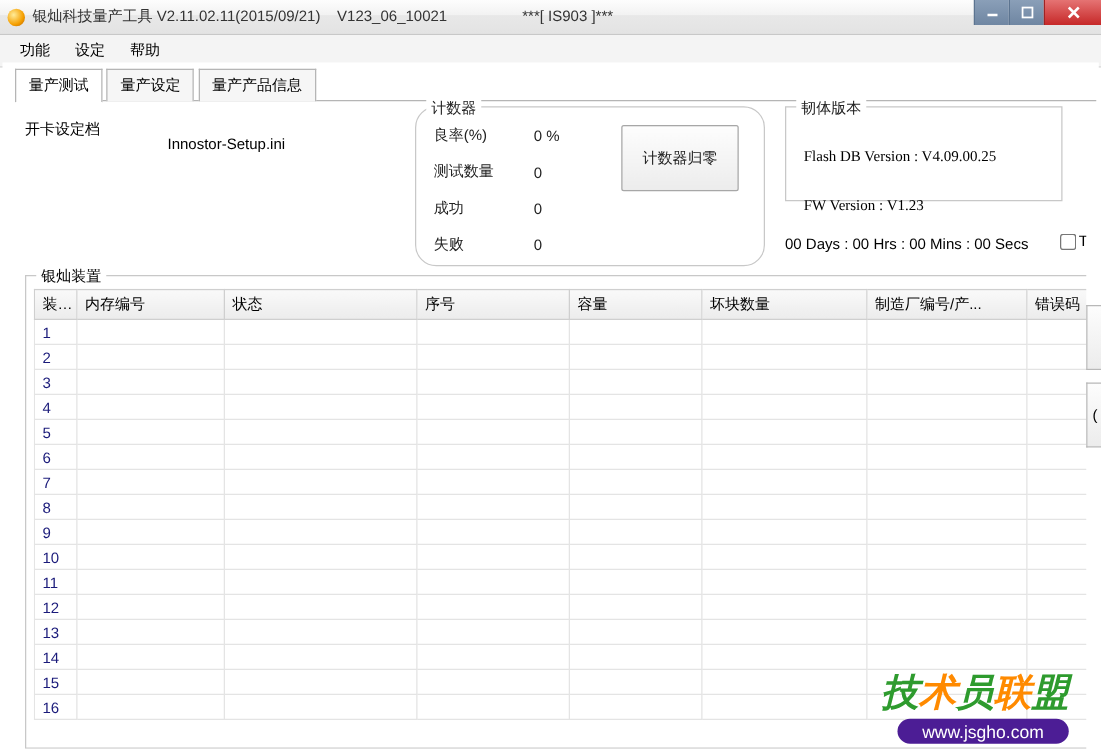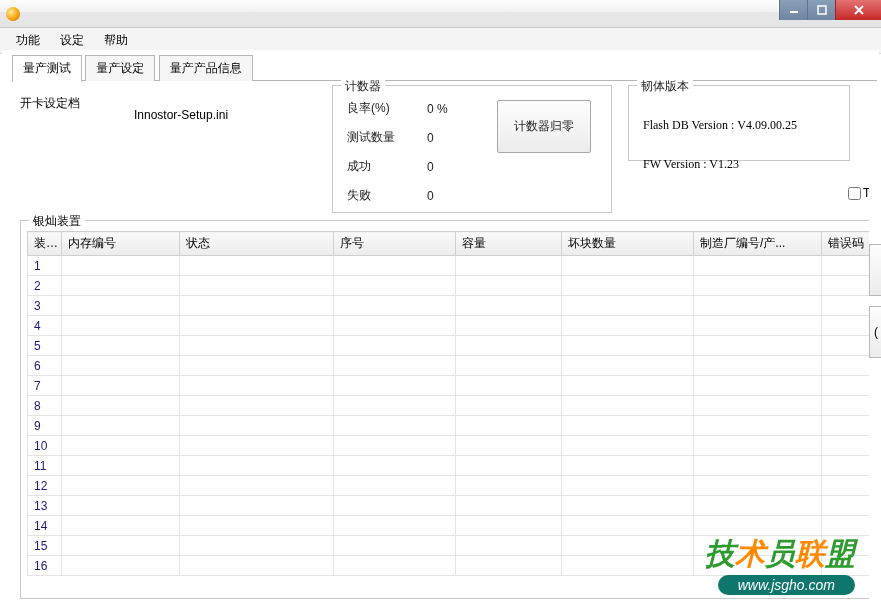--- a/index.html
+++ b/index.html
@@ -59,21 +59,21 @@
   .cfg-label { position:absolute; left:8px; top:15px; }
   .cfg-value { position:absolute; left:122px; top:28px; }
 
   .groupbox {
     position: absolute; border: 1px solid #c8c8c8; padding: 8px 10px 6px 10px;
   }
   .groupbox > .gb-title {
     position: absolute; top: -8px; left: 8px; background: #fff; padding: 0 4px; color:#222;
   }
 
-  .gb-counter { left: 320px; top: 5px; width: 280px; height: 128px; }
+  .gb-counter { left: 320px; top: 5px; width: 280px; height: 128px; border-radius: 17px; }
   .gb-counter table { border-collapse: collapse; width: 100%; }
   .gb-counter td { padding: 6px 4px 6px 4px; color:#222;}
   .gb-counter td.k { width: 80px; }
   .gb-counter td.v { width: 70px; color:#222;}
   .gb-counter .btn-zero {
     border: 1px solid #a7a7a7; background: linear-gradient(#fdfdfd,#ececec);
     padding: 17px 16px; cursor: default; display:inline-block; border-radius:2px;
   }
   .gb-counter .btn-cell { vertical-align: top; }
 
@@ -110,34 +110,35 @@
 
   
   .watermark {
     position: absolute; right: 26px; bottom: 10px; text-align: right; pointer-events:none;
     font-family: "Microsoft YaHei","SimHei",sans-serif;
   }
   .watermark .wm-top { font-size: 30px; font-weight: 800; font-style: italic; letter-spacing:0;}
   .watermark .wm-top span.g { color:#2e9b2e; }
   .watermark .wm-top span.o { color:#ff8a00; }
   .watermark .wm-url {
-    display:inline-block; background:#0f766e; color:#fff; font-size:14px; padding:2px 20px; border-radius:12px; font-style:italic;
+    display:inline-block; background:#4c1d95; color:#fff; font-size:14px; padding:2px 20px; border-radius:12px; 
   }
 
   
   .side-cut { position:absolute; right:-2px; width:14px; border:1px solid #b8b8b8; border-right:none; background:linear-gradient(#fdfdfd,#ececec); }
   .side-cut.a { top: 244px; height: 52px; }
   .side-cut.b { top: 306px; height: 52px; }
   .side-cut.b .inner-label { position:absolute; left:4px; top:18px; }
 </style>
 </head>
 <body>
 
 <div class="titlebar">
   <span class="app-icon"></span>
+  <span class="title-text">银灿科技量产工具 V2.11.02.11(2015/09/21)    V123_06_10021                  ***[ IS903 ]***</span>
   <div class="win-btns">
     <div class="win-btn btn-min">
       <svg width="10" height="10">
           <line x1="1" y1="7" x2="9" y2="7" stroke="#fff" stroke-width="2"></line>
         </svg>
     </div>
     <div class="win-btn btn-max">
       <svg width="10" height="10">
           <rect x="1" y="1" width="8" height="8" fill="none" stroke="#fff" stroke-width="1.5"></rect>
         </svg>
@@ -200,20 +201,21 @@
         </tbody>
           </table>
       </div>
 
       <div class="groupbox gb-firmware">
         <div class="gb-title">韧体版本</div>
         <div class="fw-line">Flash DB Version :  V4.09.00.25</div>
         <div class="fw-line">FW Version :    V1.23</div>
       </div>
 
+      <div class="timer-text">00 Days : 00 Hrs : 00 Mins : 00 Secs</div>
 
       <div class="right-checkbox">
         <input type="checkbox" style="">
         <span>T</span>
       </div>
     </div>
 
     <div class="gb-devices">
       <div class="gb-title">银灿装置</div>
       <div class="grid-wrap">

